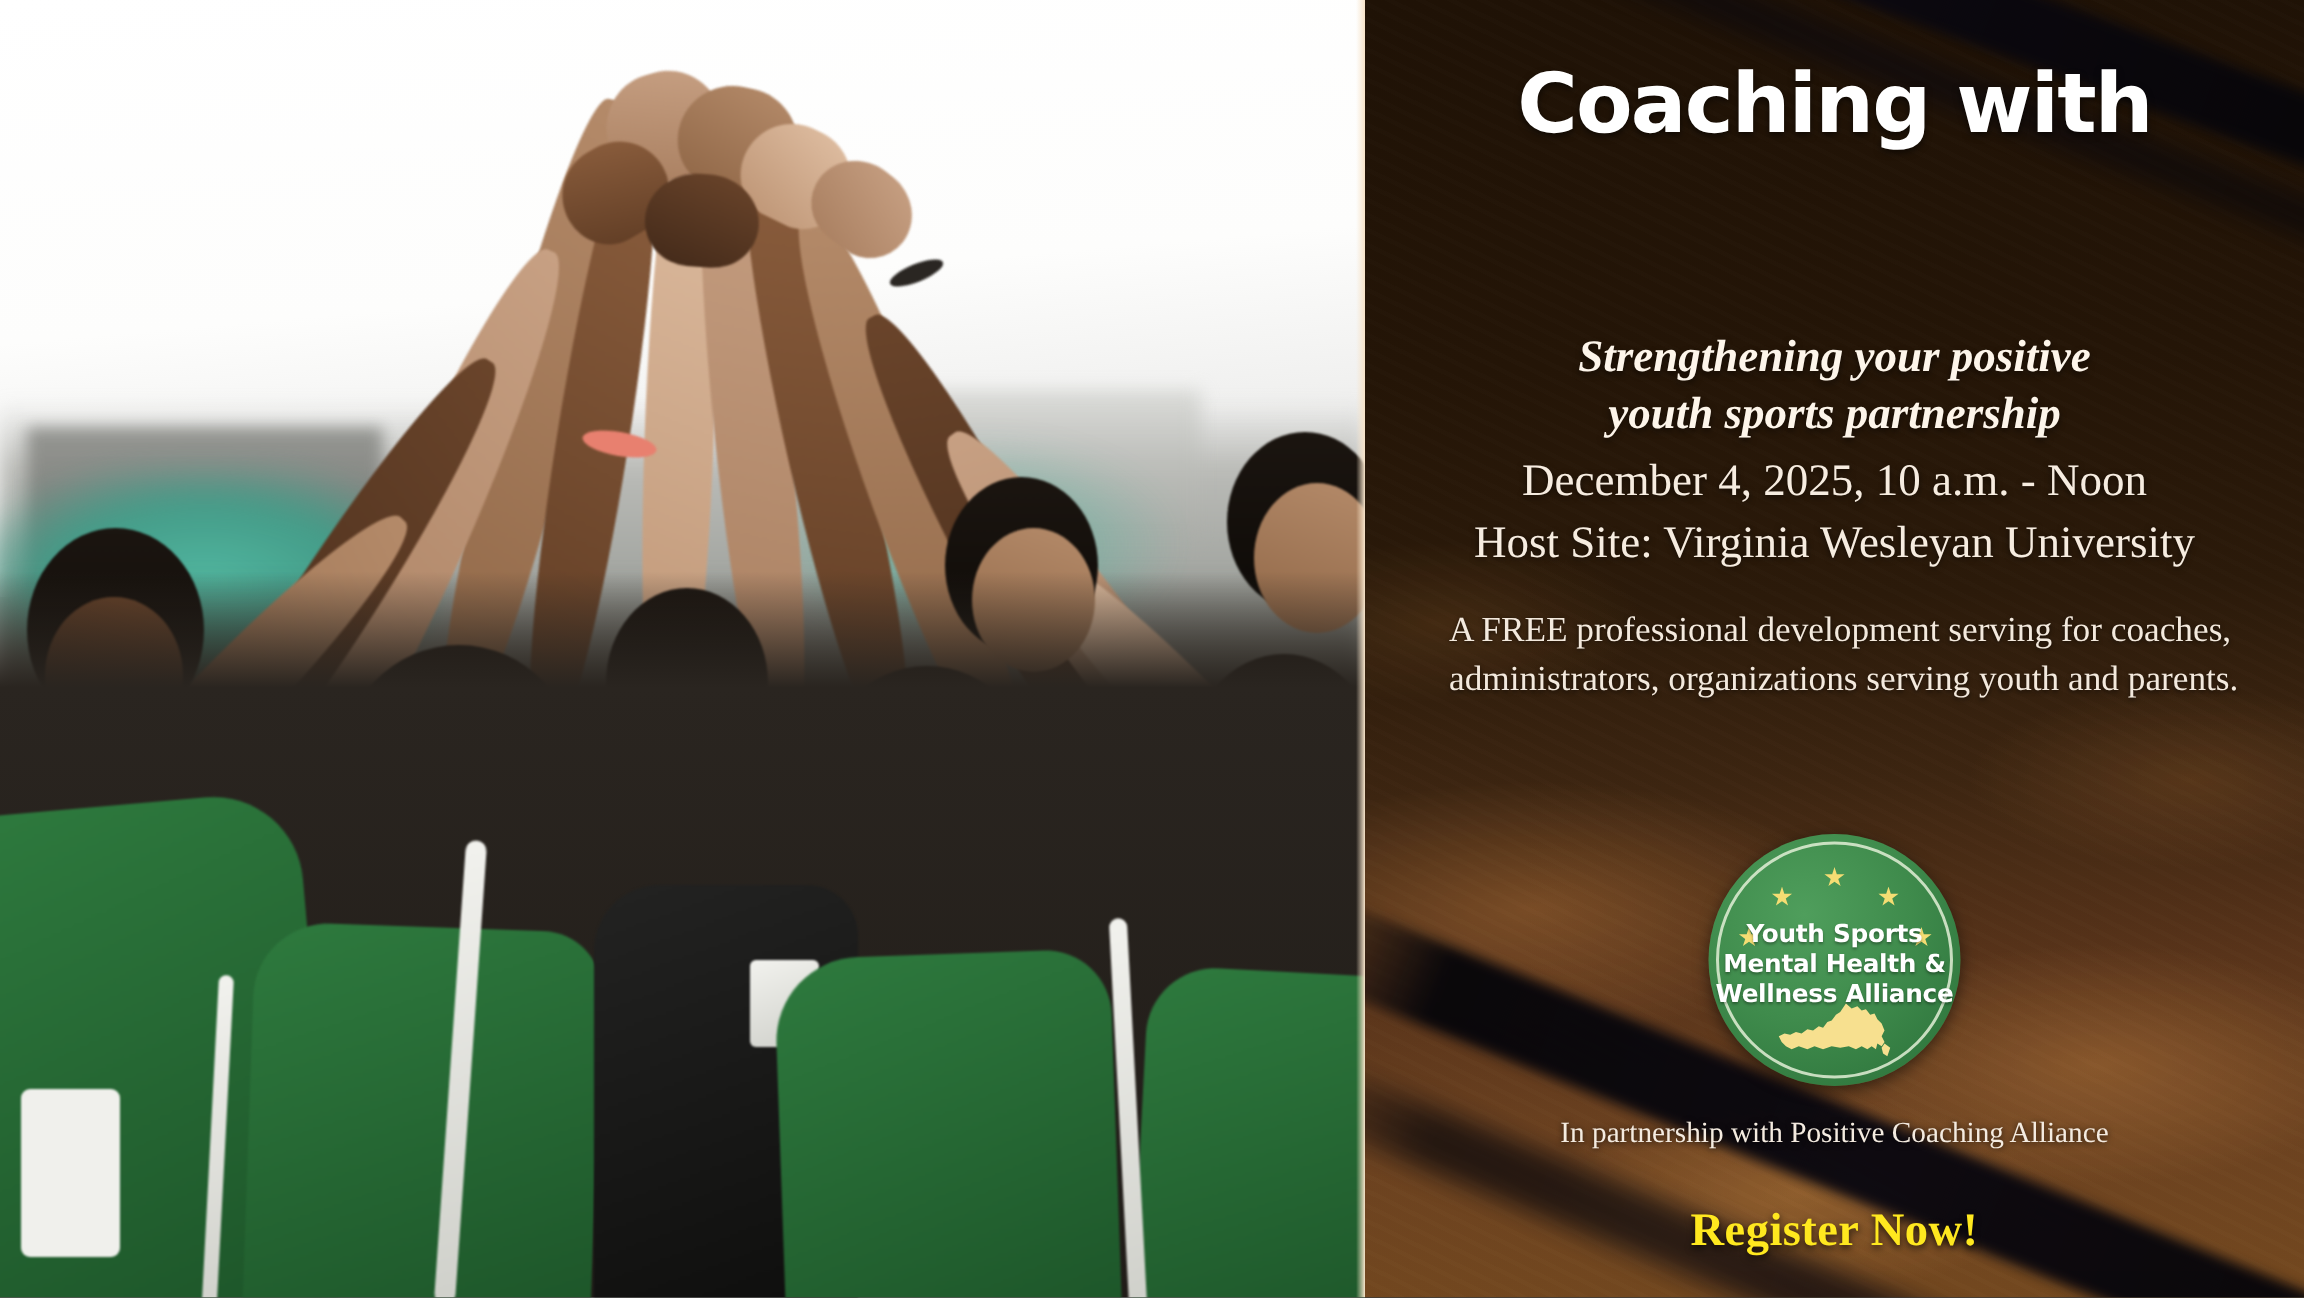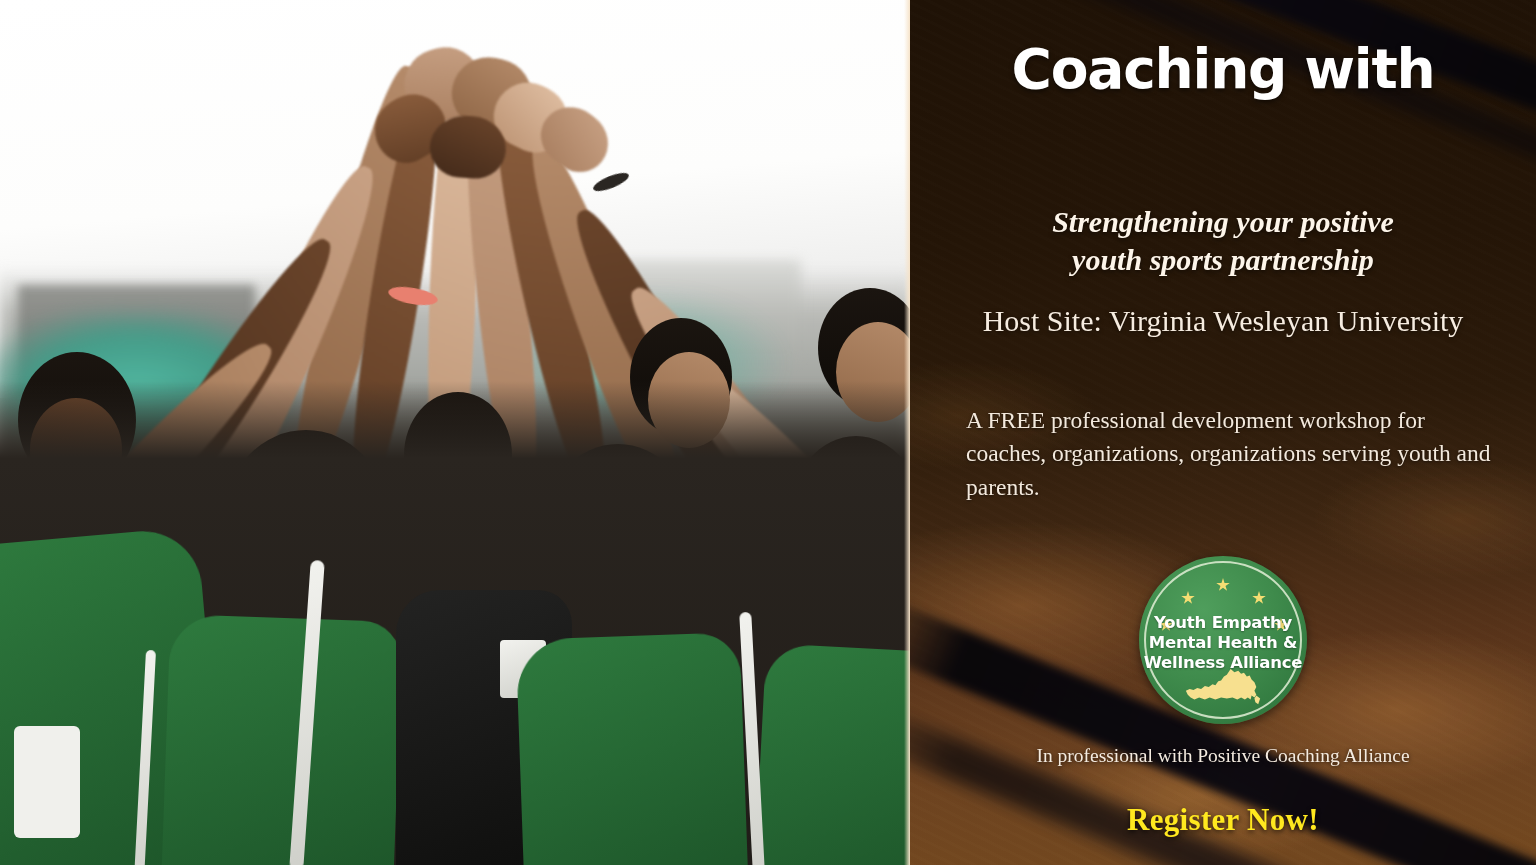--- a/index.html
+++ b/index.html
@@ -179,21 +179,21 @@
     font-weight: 700;
     font-size: 55px;
     line-height: 1.13;
     letter-spacing: -1.2px;
     color: #ffffff;
     padding: 0 29px;
     text-shadow: 0 2px 5px rgba(0,0,0,.55);
   }
 
   .subtitle {
-    position:absolute; left:0; right:0; top:203px;
+    position:absolute; left:0; right:0; top:219px;
     font-family: "Liberation Serif", serif;
     font-style: italic;
     font-weight: 700;
     font-size: 30px;
     line-height: 1.26;
     color: #fdf5ea;
     padding: 0 56px;
     text-shadow: 0 2px 4px rgba(0,0,0,.5);
   }
 
@@ -368,50 +368,51 @@
       <div class="title">
         <div>Coaching with</div>
       </div>
 
       <div class="subtitle">
         <div>Strengthening your positive</div>
         <div>youth sports partnership</div>
       </div>
 
       <div class="when">
+        <div>December 4, 2025, 10 a.m. - Noon</div>
         <div>Host Site: Virginia Wesleyan University</div>
       </div>
 
-      <div class="blurb">A FREE professional development workshop for coaches, organizations, organizations serving youth and parents.</div>
+      <div class="blurb">A FREE professional development serving for coaches, administrators, organizations serving youth and parents.</div>
 
 
       <div class="logo-wrap">
         <div class="logo">
           <div class="logo-ring"></div>
           <div class="star s1"></div>
           <div class="star s2"></div>
           <div class="star s3"></div>
           <div class="star s4"></div>
           <div class="star s5"></div>
           <div class="logo-text">
-            <div>Youth Empathy</div>
+            <div>Youth Sports</div>
             <div>Mental Health &amp;</div>
             <div>Wellness Alliance</div>
           </div>
           <svg class="va-shape" viewBox="0 0 160 84">
             <path fill="#f7e08f" d="M96 2 L104 9 L112 6 L118 12 L124 10 L130 18 L136 16 L140 24
                  L146 30 L150 40 L146 48 L150 56 L146 62 L140 58 L138 66 L132 62 L126 66
                  L118 62 L110 66 L100 62 L88 64 L76 62 L64 66 L52 62 L42 66 L30 62
                  L20 66 L12 62 L6 56 L2 48 L10 44 L18 46 L26 42 L34 44 L42 38 L50 40
                  L58 34 L64 36 L70 28 L76 26 L82 18 L88 14 Z"></path>
             <path fill="#f7e08f" d="M150 58 L158 64 L154 76 L148 72 L146 64 Z"></path>
           </svg>
         </div>
       </div>
 
-      <div class="partnership">In professional with Positive Coaching Alliance</div>
+      <div class="partnership">In partnership with Positive Coaching Alliance</div>
 
       <div class="register">Register Now!</div>
 
     </div>
   </div>
 
 </div>
 
 </body></html>

